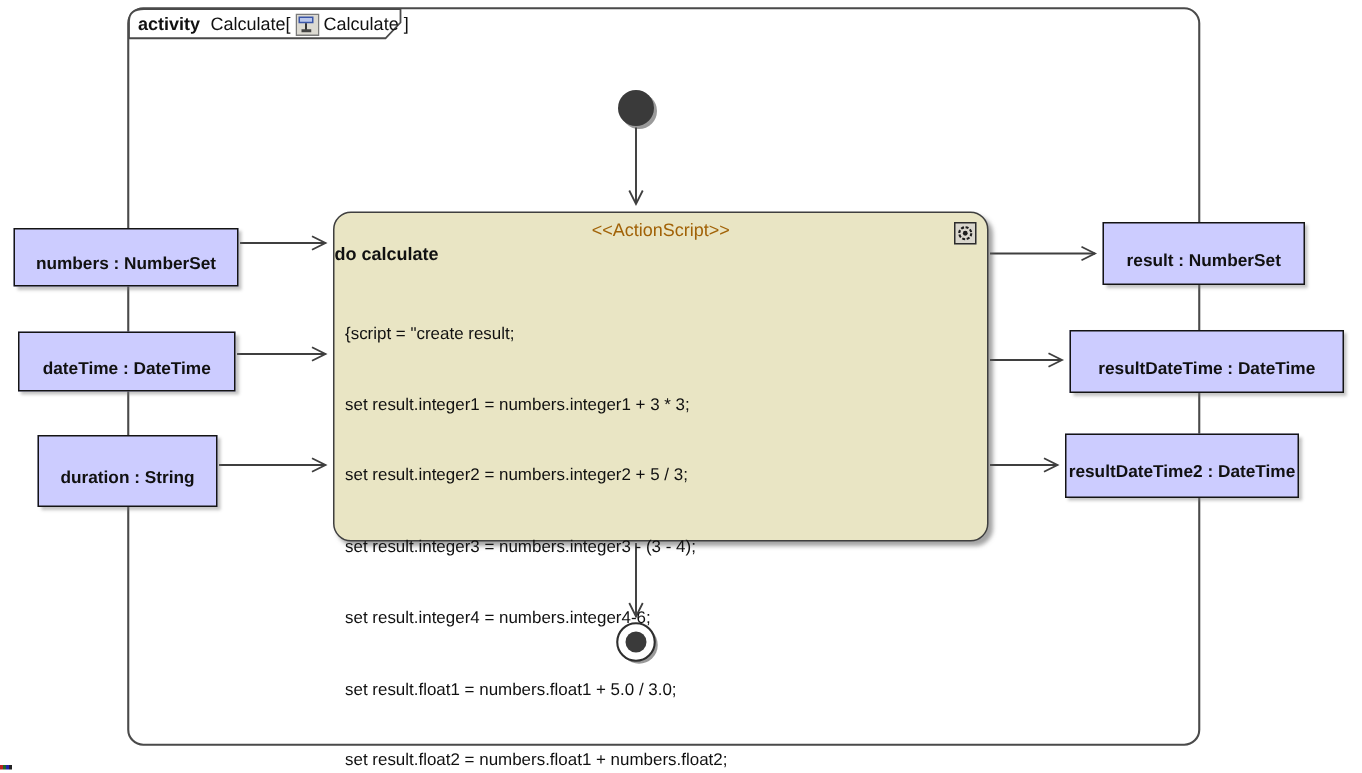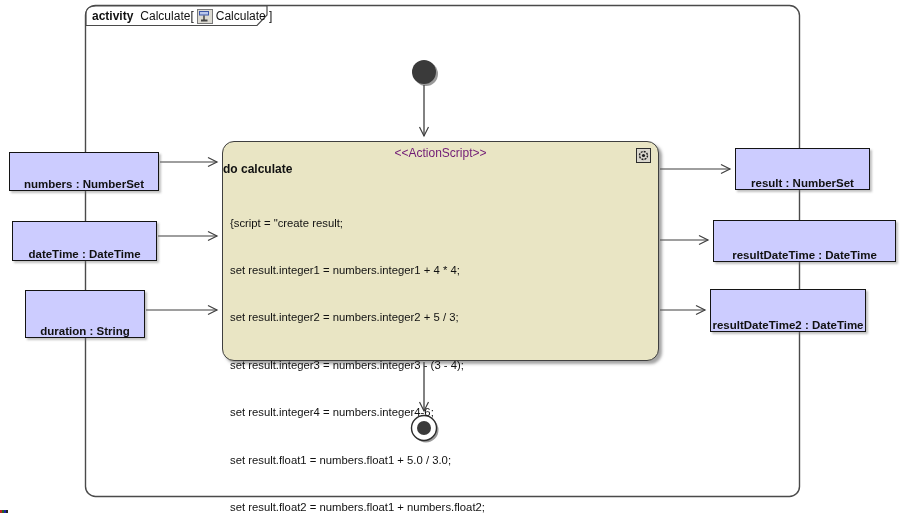--- a/index.html
+++ b/index.html
@@ -13,32 +13,32 @@
     font-size:12px;white-space:nowrap;display:flex;align-items:center;gap:3px;
   }
   .frame-title .kw{font-weight:bold;margin-right:4px;}
   .diagram-icon{display:inline-block;width:16px;height:15px;vertical-align:middle;}
   .action-node{
     position:absolute;left:222px;top:141px;width:437px;height:220px;z-index:2;
     background:#e9e5c4;border:1.5px solid #3f3f3f;border-radius:12px;
     box-shadow:3px 3px 3px rgba(90,90,90,0.55);
     box-sizing:border-box;
   }
-  .stereo{ text-align:center;color:#701a75;font-size:12px;margin-top:4px; }
+  .stereo{ text-align:center;color:#a16207;font-size:12px;margin-top:4px; }
   .action-name{ font-weight:bold;font-size:12px;margin-top:2px; }
   .script{ margin-top:8px;padding-left:7px;font-size:11.3px;line-height:15.8px;white-space:pre; }
   .behavior-badge{
     position:absolute;right:7px;top:6px;width:15px;height:15px;
     background:#d9d6cd;border:1px solid #2c2c2c;box-sizing:border-box;
     display:flex;align-items:center;justify-content:center;
   }
   .pin{
     position:absolute;z-index:2;background:#ccccff;border:1px solid #141414;
     box-sizing:border-box;font-weight:bold;font-size:11.5px;
-    display:flex;justify-content:center;align-items:flex-end;padding-top:9px;
+    display:flex;justify-content:center;align-items:center;padding-top:9px;
     box-shadow:2px 2px 2px rgba(120,120,120,0.45);white-space:nowrap;
   }
   #pin-numbers       {left:9px;  top:152px;width:150px;height:39px;}
   #pin-datetime      {left:12px; top:221px;width:145px;height:40px;}
   #pin-duration      {left:25px; top:290px;width:120px;height:48px;}
   #pin-result        {left:735px;top:148px;width:135px;height:42px;}
   #pin-resultdatetime{left:713px;top:220px;width:183px;height:42px;}
   #pin-resultdatetime2{left:710px;top:289px;width:156px;height:43px;}
   .corner-artifact{
     position:absolute;left:0;top:510px;width:10px;height:3px;z-index:3;
@@ -98,21 +98,21 @@
     <div class="behavior-badge">
       <svg width="13" height="13" viewBox="0 0 13 13">
         <circle cx="6.5" cy="6.5" r="4" fill="none" stroke="#1e1e1e" stroke-width="1.4" stroke-dasharray="2,1.1"></circle>
         <circle cx="6.5" cy="6.5" r="1.6" fill="#1e1e1e"></circle>
       </svg>
     </div>
     <div class="stereo">&lt;&lt;ActionScript&gt;&gt;</div>
     <div class="action-name">do calculate</div>
     <div class="script">
       <div>{script = "create result;</div>
-      <div>set result.integer1 = numbers.integer1 + 4 * 4;</div>
+      <div>set result.integer1 = numbers.integer1 + 3 * 3;</div>
       <div>set result.integer2 = numbers.integer2 + 5 / 3;</div>
       <div>set result.integer3 = numbers.integer3 - (3 - 4);</div>
       <div>set result.integer4 = numbers.integer4-6;</div>
       <div>set result.float1 = numbers.float1 + 5.0 / 3.0;</div>
       <div>set result.float2 = numbers.float1 + numbers.float2;</div>
       
       
       
       
     </div>

